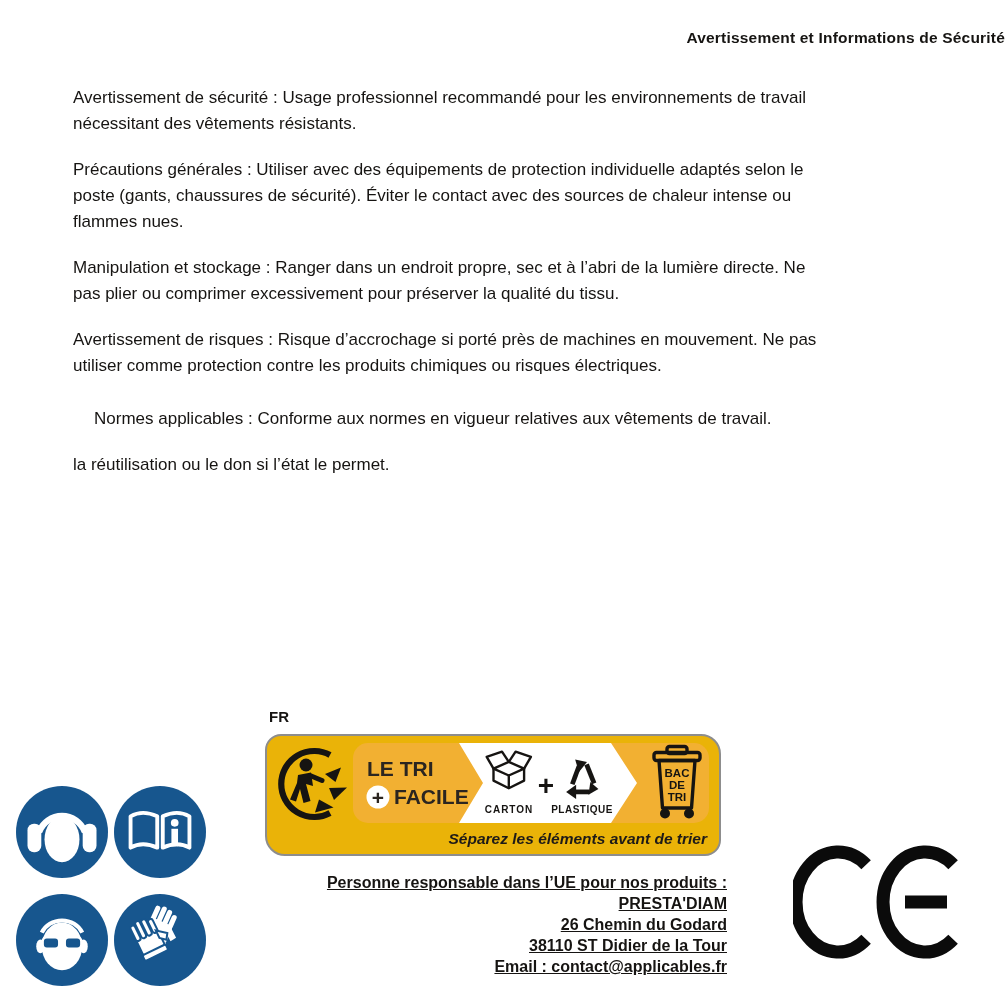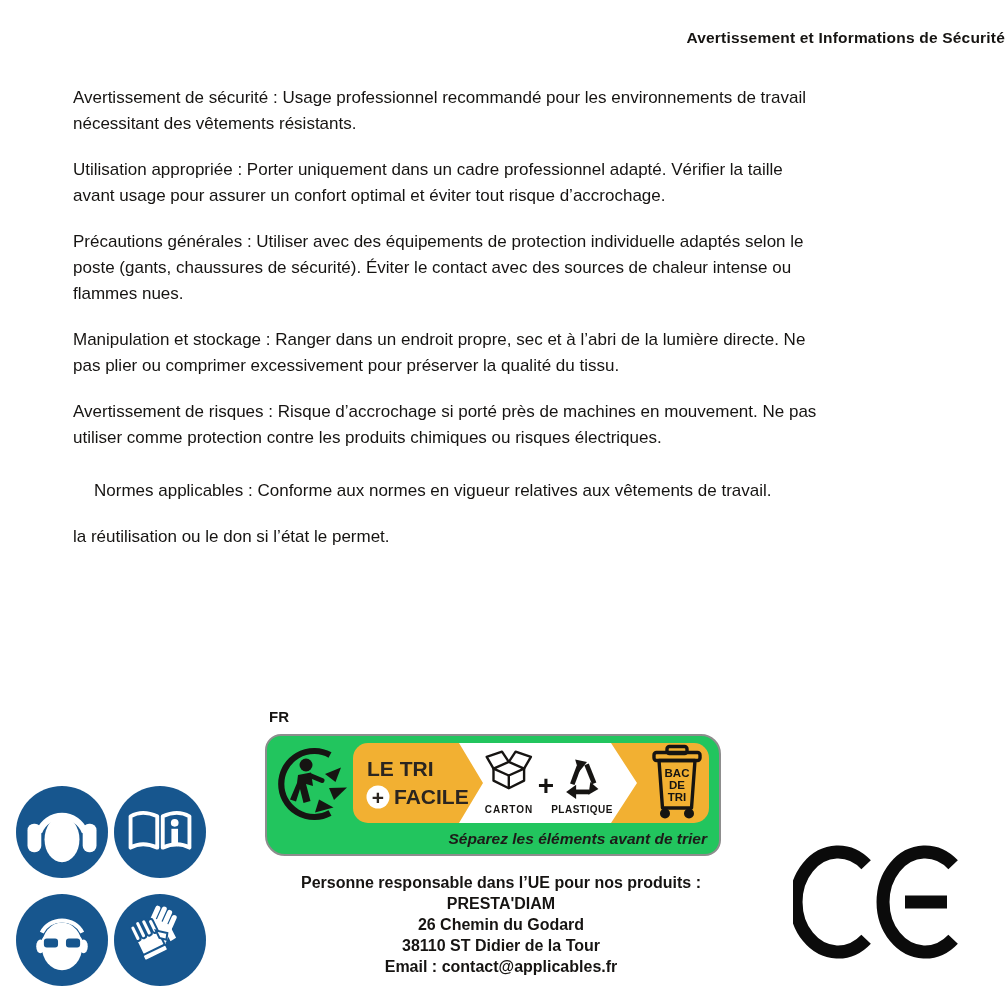--- a/index.html
+++ b/index.html
@@ -28,55 +28,51 @@
   .wht-fill  { fill:#fff; }
   .wht-stroke{ stroke:#fff; }
   .ink-fill  { fill:var(--ink,#161412); }
   .ink-stroke{ stroke:var(--ink,#161412); }
   .yl-fill   { fill:var(--infotri-yellow,#f2b032); }
 
   
   .infotri { position:absolute; left:265px; top:708px; width:456px; }
   .fr-code { font-size:15px; font-weight:bold; line-height:18px; margin-left:4px; }
   .label-box {
-    position:relative; margin-top:8px; height:118px; background:#22c55e;
+    position:relative; margin-top:8px; height:118px; background:#eab308;
     border:2px solid #8d8d8d; border-radius:16px 20px 16px 20px;
   }
   .triman { position:absolute; left:10px; top:8px; width:74px; height:80px; }
   .band { position:absolute; left:86px; top:7px; width:356px; height:80px; }
   .band text { font-family:"Liberation Sans", sans-serif; font-weight:bold; fill:var(--ink,#161412); }
   .band .hd { fill:#2b2520; }
   .tagline {
     position:absolute; right:12px; bottom:6px;
     font-size:15.5px; font-weight:bold; font-style:italic; color:#1d1a18;
   }
 
   
   .responsible {
     position:absolute; left:275px; top:872px; width:452px;
-    text-align:center; font-size:16px; font-weight:bold; line-height:21px;
+    text-align:right; font-size:16px; font-weight:bold; line-height:21px;text-decoration:underline;
   }
   
   .ce { position:absolute; left:793px; top:845px; width:172px; height:114px; }
 </style>
 </head>
 <body>
 
 <div class="page">
 
   <div class="page-title">Avertissement et Informations de Sécurité</div>
 
   <div class="paras">
     <div class="para">
       <div>Avertissement de sécurité : Usage professionnel recommandé pour les environnements de travail</div>
       <div>nécessitant des vêtements résistants.</div>
-    </div>
-    <div class="para">
-      <div>Utilisation appropriée : Porter uniquement dans un cadre professionnel adapté. Vérifier la taille</div>
-      <div>avant usage pour assurer un confort optimal et éviter tout risque d’accrochage.</div>
     </div>
     <div class="para">
       <div>Précautions générales : Utiliser avec des équipements de protection individuelle adaptés selon le</div>
       <div>poste (gants, chaussures de sécurité). Éviter le contact avec des sources de chaleur intense ou</div>
       <div>flammes nues.</div>
     </div>
     <div class="para">
       <div>Manipulation et stockage : Ranger dans un endroit propre, sec et à l’abri de la lumière directe. Ne</div>
       <div>pas plier ou comprimer excessivement pour préserver la qualité du tissu.</div>
     </div>

